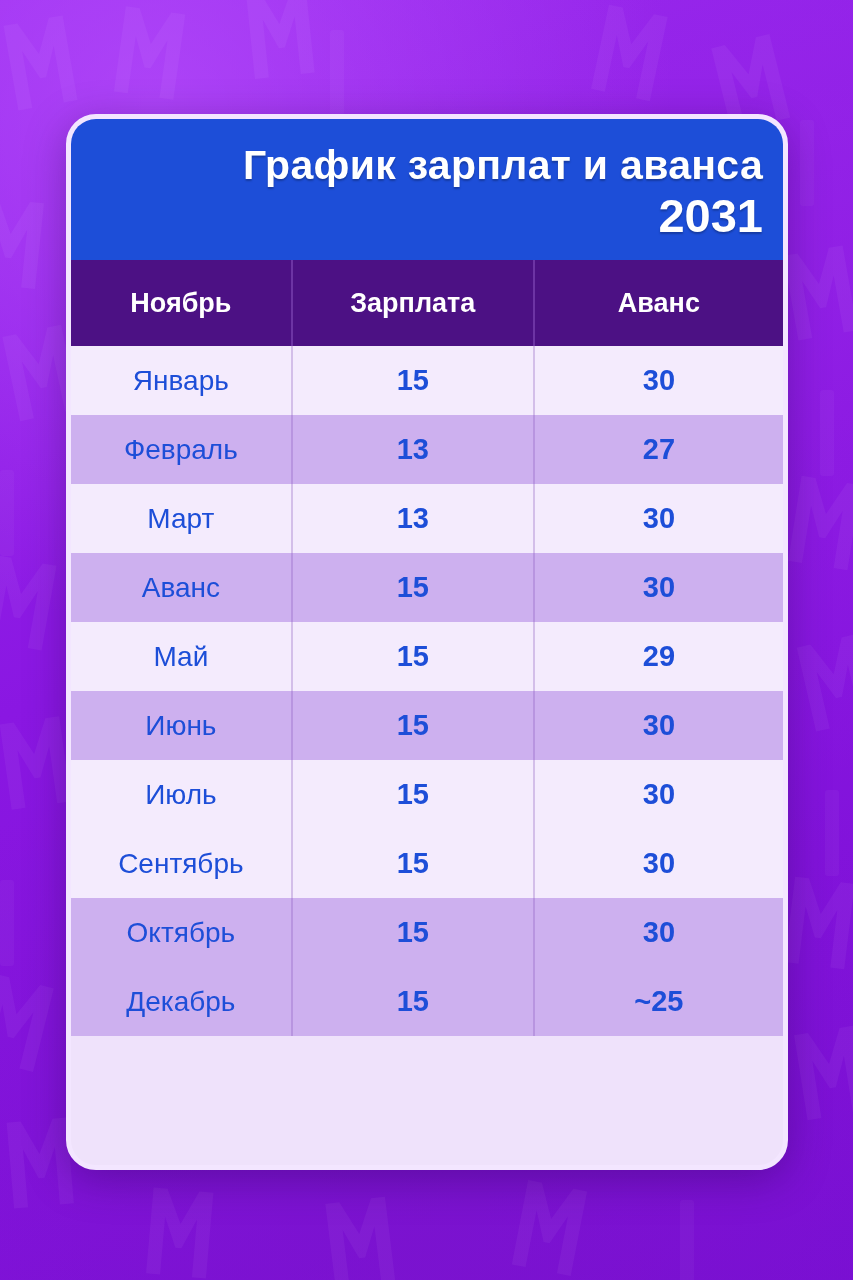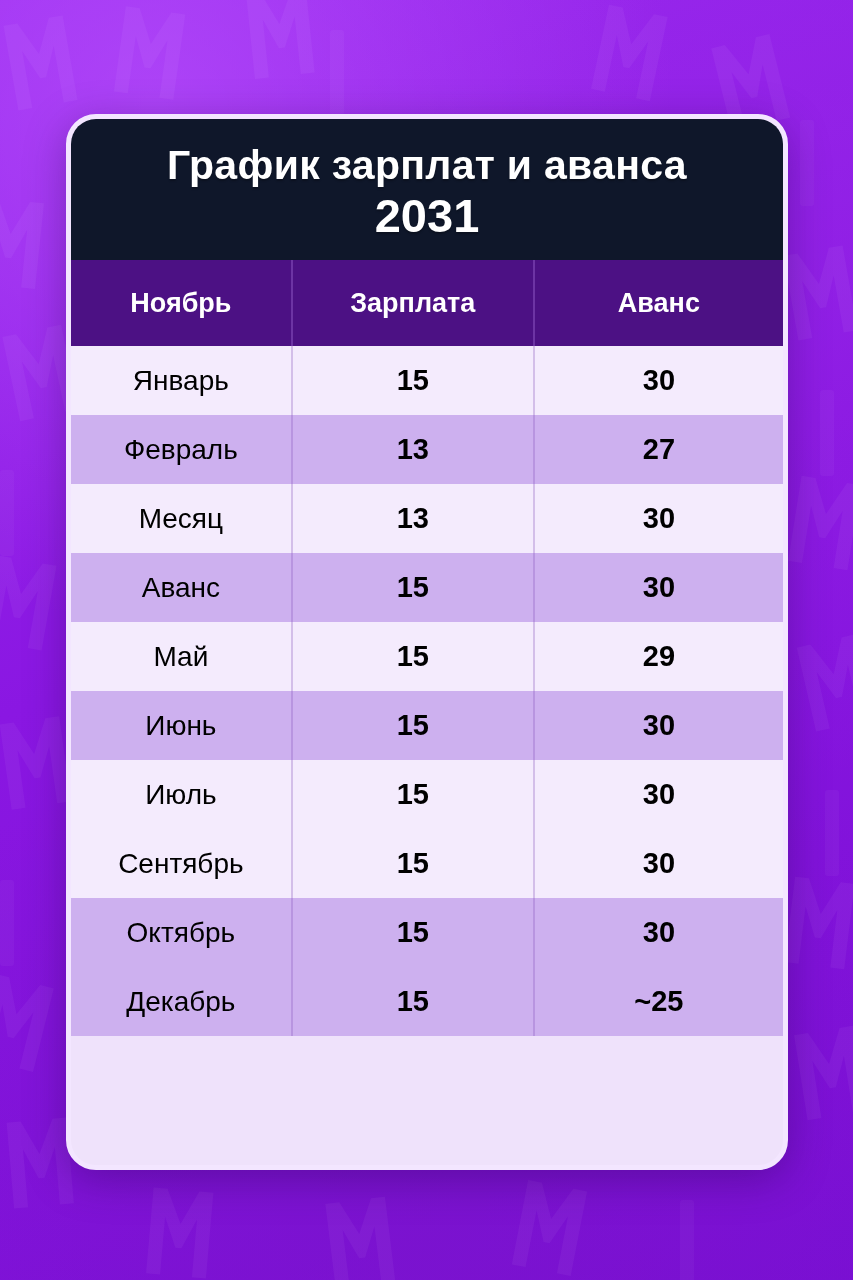--- a/index.html
+++ b/index.html
@@ -42,23 +42,23 @@
     border-radius: 30px;
     border: 5px solid #f3e6ff;
     box-sizing: border-box;
     overflow: hidden;
     box-shadow: 0 10px 40px rgba(40,0,80,0.35);
     background: #efe2fb;
   }
 
   
   #title-block {
-    background: #0f172a;
+    background: #1d4ed8;
     padding: 24px 20px 20px 20px;
-    text-align: center;
+    text-align: right;
   }
   #title-line1 {
     color: #ffffff;
     font-size: 41px;
     font-weight: bold;
     letter-spacing: 0.3px;
     line-height: 1.12;
     text-shadow: 0 2px 2px rgba(0,0,0,0.25);
   }
   #title-line2 {
@@ -85,21 +85,21 @@
     vertical-align: middle;
     text-align: center;
     border-right: 2px solid #6d34a4;
   }
   #schedule-table thead th:last-child { border-right: none; }
 
   #schedule-table tbody td {
     height: 67px;
     text-align: center;
     vertical-align: middle;
-    color: #000000;
+    color: #1d4ed8;
     font-size: 29px;
     border-right: 2px solid rgba(136, 86, 190, 0.30);
   }
   #schedule-table tbody td:last-child { border-right: none; }
   #schedule-table tbody td.month-cell {
     font-weight: normal;
     font-size: 28px;
   }
   #schedule-table tbody td.num-cell {
     font-weight: bold;
@@ -178,21 +178,21 @@
         <td class="month-cell">Январь</td>
         <td class="num-cell">15</td>
         <td class="num-cell">30</td>
       </tr>
       <tr class="row-dark">
         <td class="month-cell">Февраль</td>
         <td class="num-cell">13</td>
         <td class="num-cell">27</td>
       </tr>
       <tr class="row-light">
-        <td class="month-cell">Месяц</td>
+        <td class="month-cell">Март</td>
         <td class="num-cell">13</td>
         <td class="num-cell">30</td>
       </tr>
       <tr class="row-dark">
         <td class="month-cell">Аванс</td>
         <td class="num-cell">15</td>
         <td class="num-cell">30</td>
       </tr>
       <tr class="row-light">
         <td class="month-cell">Май</td>

